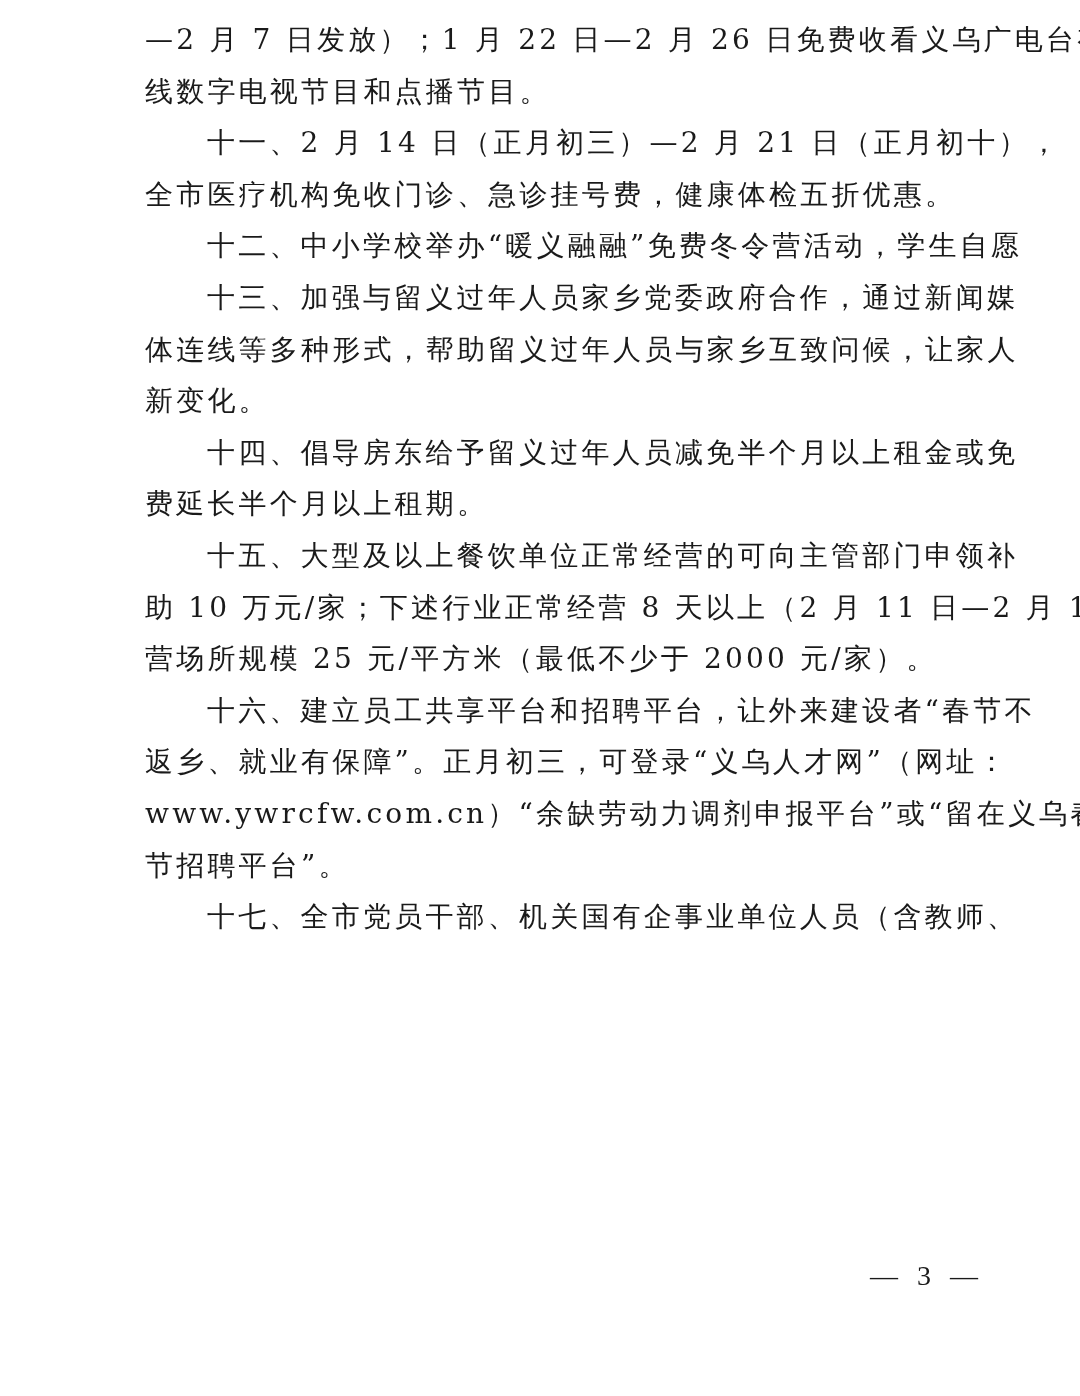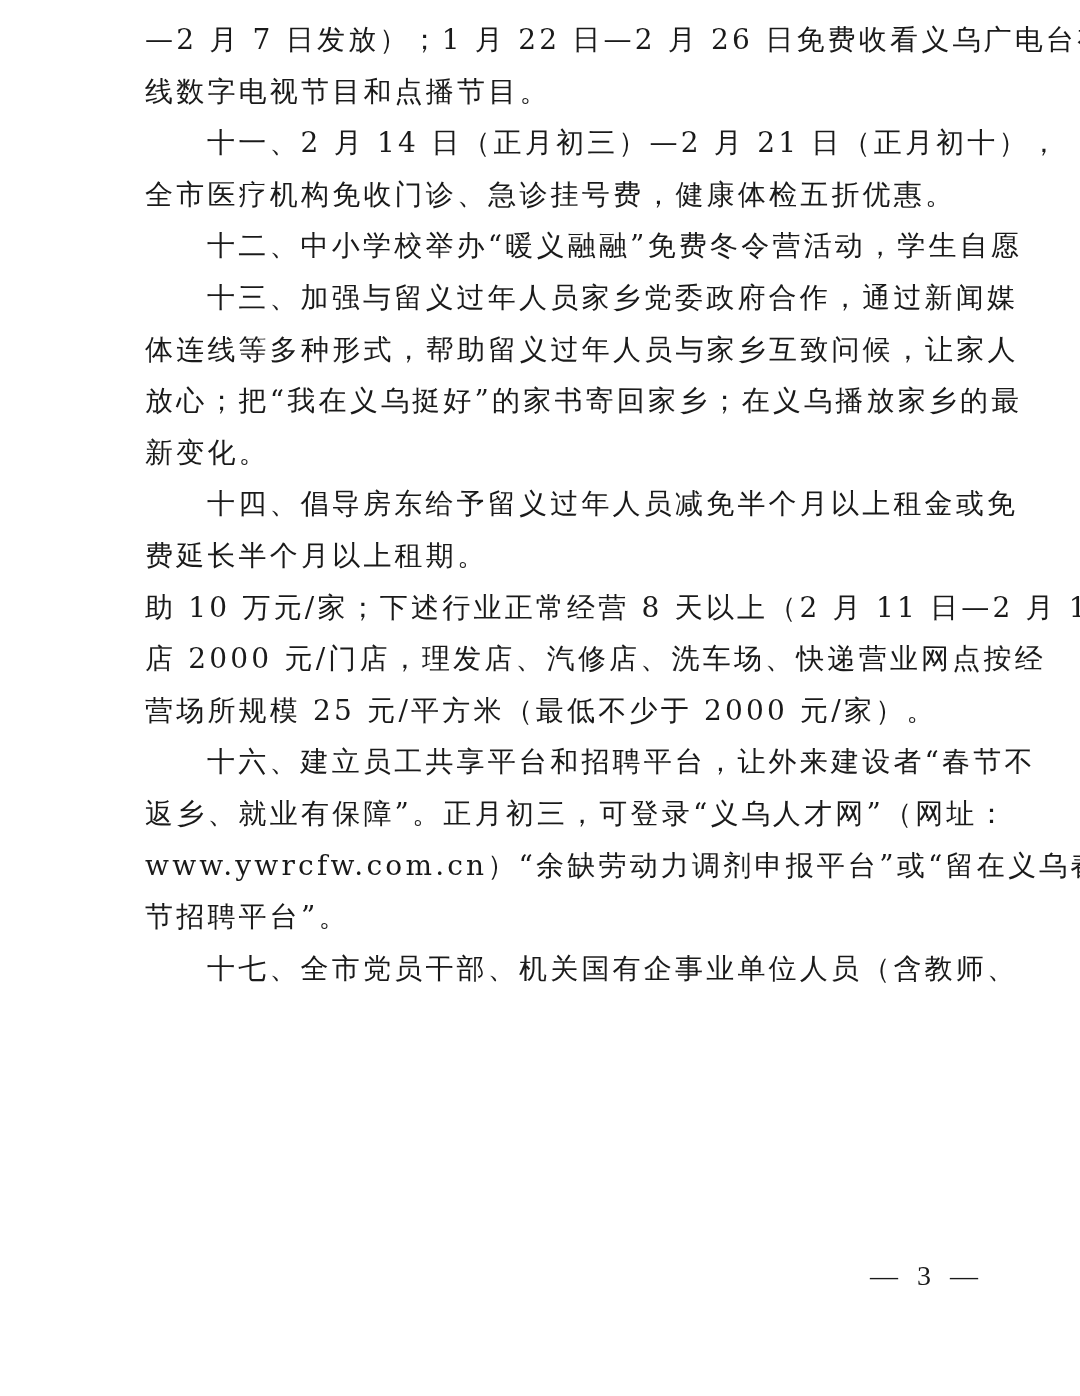--- a/index.html
+++ b/index.html
@@ -61,26 +61,25 @@
 
 <div class="page">
   <div class="text-block">
     <span class="line">—2 月 7 日发放）；1 月 22 日—2 月 26 日免费收看义乌广电台有</span>
     <span class="line last">线数字电视节目和点播节目。</span>
     <span class="line indent">十一、2 月 14 日（正月初三）—2 月 21 日（正月初十），</span>
     <span class="line last">全市医疗机构免收门诊、急诊挂号费，健康体检五折优惠。</span>
     <span class="line indent">十二、中小学校举办“暖义融融”免费冬令营活动，学生自愿</span>
     <span class="line indent">十三、加强与留义过年人员家乡党委政府合作，通过新闻媒</span>
     <span class="line">体连线等多种形式，帮助留义过年人员与家乡互致问候，让家人</span>
-    <span class="line">放心；把“我在义乌挺好”的家书寄回家乡；在义乌播放家乡的最</span>
     <span class="line last">新变化。</span>
     <span class="line indent">十四、倡导房东给予留义过年人员减免半个月以上租金或免</span>
     <span class="line last">费延长半个月以上租期。</span>
+    <span class="line indent">十五、大型及以上餐饮单位正常经营的可向主管部门申领补</span>
     <span class="line">助 10 万元/家；下述行业正常经营 8 天以上（2 月 11 日—2 月 17</span>
-    <span class="line">店 2000 元/门店，理发店、汽修店、洗车场、快递营业网点按经</span>
     <span class="line last">营场所规模 25 元/平方米（最低不少于 2000 元/家）。</span>
     <span class="line indent">十六、建立员工共享平台和招聘平台，让外来建设者“春节不</span>
     <span class="line">返乡、就业有保障”。正月初三，可登录“义乌人才网”（网址：</span>
     <span class="line">www.ywrcfw.com.cn）“余缺劳动力调剂申报平台”或“留在义乌春</span>
     <span class="line last">节招聘平台”。</span>
     <span class="line indent">十七、全市党员干部、机关国有企事业单位人员（含教师、</span>
   </div>
 
   <div class="page-number">— 3 —</div>
 </div>

